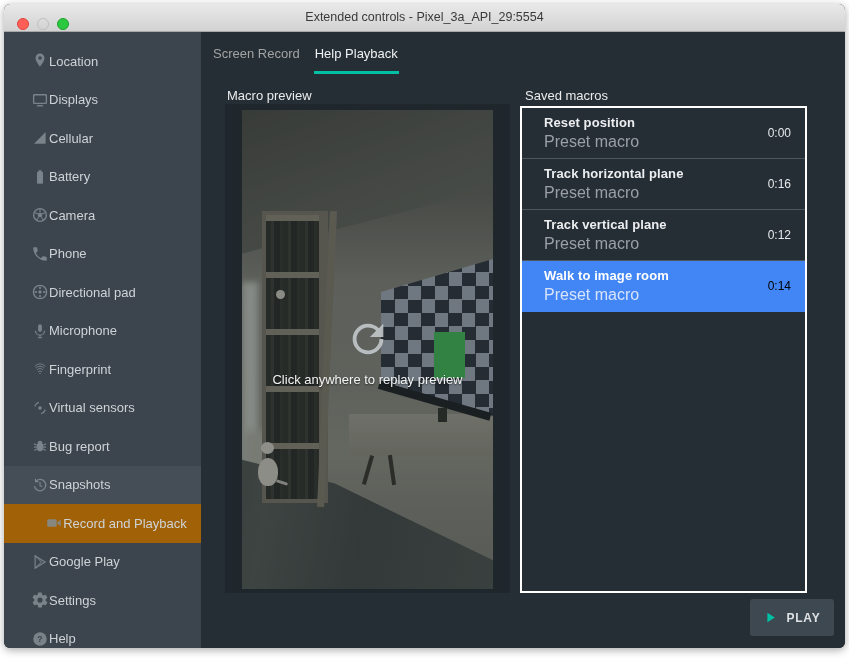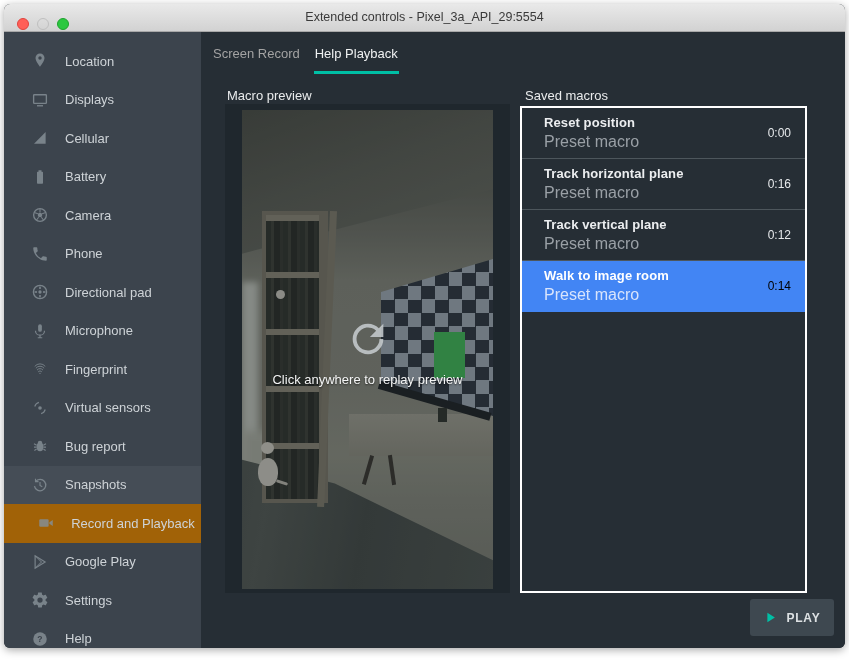--- a/index.html
+++ b/index.html
@@ -13,21 +13,21 @@
   .title{position:absolute;left:0;right:0;top:0;height:27px;line-height:27px;text-align:center;
          font-size:12.5px;color:#3a3a3a;}
   .lights{position:absolute;left:13px;top:14px;display:flex;gap:8px;z-index:2;}
   .light{width:12px;height:12px;border-radius:50%;box-sizing:border-box;}
   .light.red{background:#FF5F57;border:1px solid #e0443e;}
   .light.gray{background:transparent;border:1px solid #bfbfbf;}
   .light.green{background:#2BC840;border:1px solid #1fa32e;}
   
   .app{position:relative;display:flex;height:617px;}
   .sidebar{width:197px;background:#3C444D;padding-top:10px;box-sizing:border-box;flex:none;}
-  .side-item{display:flex;align-items:center;height:38.5px;padding-left:27px;gap:16px;
+  .side-item{display:flex;align-items:center;height:38.5px;padding-left:27px;gap:0;
              color:#CED3D7;font-size:13px;cursor:pointer;}
   .side-item.hover{background:#454D56;}
   .side-item.selected{background:#a16207;justify-content:center;}
   .side-icon{width:18px;height:18px;flex:none;opacity:0.85;}
   .side-icon svg{width:18px;height:18px;display:block;}
   .content{position:relative;flex:1;background:#262E35;}
   
   .tabs{position:absolute;left:11px;top:0;display:flex;gap:13px;}
   .tab{position:relative;height:42px;display:flex;align-items:center;font-size:13px;
        color:#a3a3a3;cursor:pointer;padding:0 1px;}

